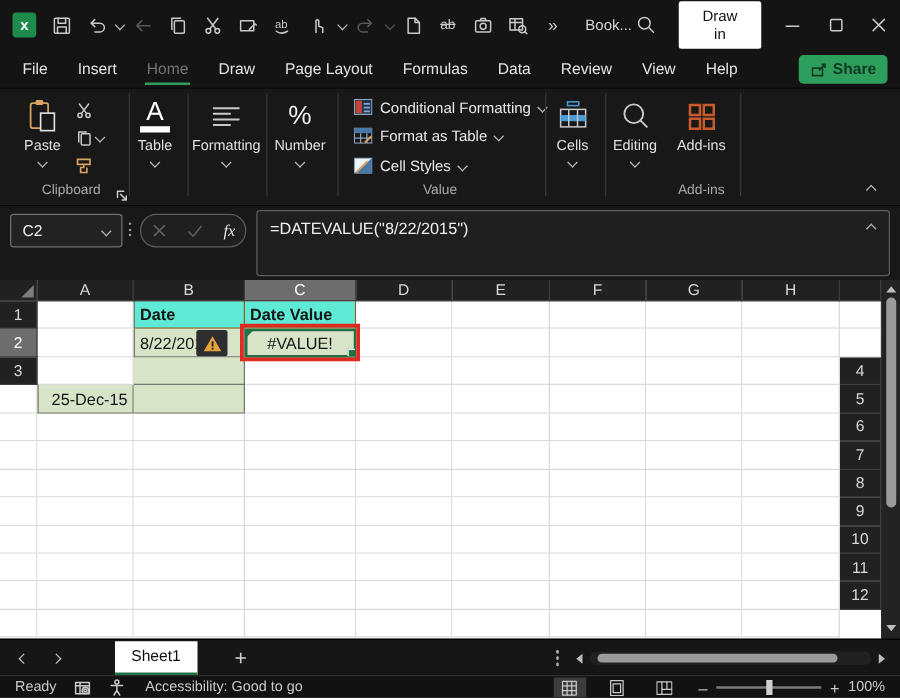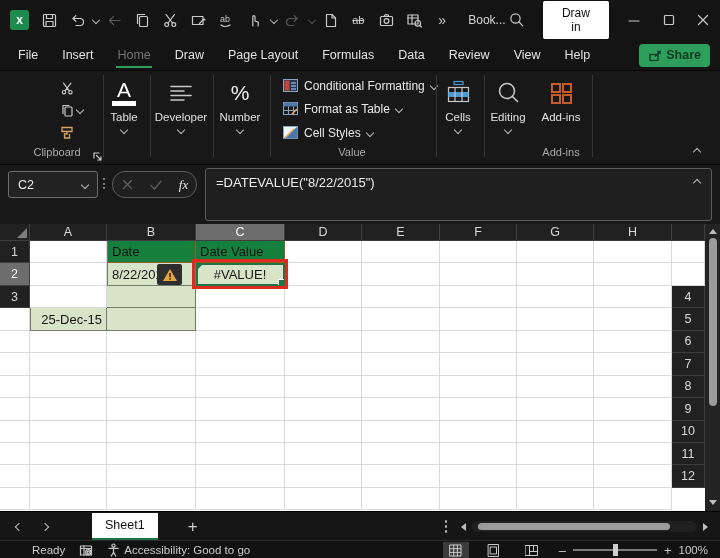--- a/index.html
+++ b/index.html
@@ -70,21 +70,21 @@
 
   
   .sheet{position:absolute;top:224px;left:0;width:720px;height:287px;background:#181818}
   #grid{position:absolute;left:0;top:0;width:705px;height:287px;display:grid;background:#fff}
   .gh{background:#212121;color:#d9d9d9;font-size:12.5px;display:flex;align-items:center;justify-content:center;
       border-right:1px solid #3e3e3e;border-bottom:1px solid #3e3e3e;box-sizing:border-box;position:relative}
   .gh.sel{background:#6d6d6d;color:#fff}
   .corner-tri{position:absolute;right:2px;bottom:2px;width:0;height:0;border-left:10px solid transparent;border-bottom:10px solid #7d7d7d}
   .cell{background:#fff;color:#141414;font-size:13px;display:flex;align-items:center;justify-content:flex-start;
         padding:0 4px;border-right:1px solid #d9d9d9;border-bottom:1px solid #d9d9d9;box-sizing:border-box;white-space:nowrap;overflow:hidden}
-  .cell.orange{background:#15803d;font-weight:normal;color:#151515;border-right:1px solid #9c5a1d;border-bottom:1px solid #9c5a1d}
+  .cell.orange{background:#5eead4;font-weight:bold;color:#151515;border-right:1px solid #9c5a1d;border-bottom:1px solid #9c5a1d}
   .cell.green{background:#D8E4C8;border-right:1px solid #74796d;border-bottom:1px solid #74796d}
   .cell.bleft{border-left:1px solid #74796d}
   .a-right{justify-content:flex-end}.a-center{justify-content:center}
   .selcell{outline:2px solid #217346;outline-offset:-2px;position:relative}
   .selcell::before{content:"";position:absolute;left:1px;top:1px;border-top:6px solid #217346;border-right:6px solid transparent}
   .selcell::after{content:"";position:absolute;right:-1px;bottom:-1px;width:5px;height:5px;background:#217346;border:1px solid #fff;z-index:6}
   .warnbtn{position:absolute;left:157px;top:40px;width:25px;height:21px;background:#2e2e2e;border-radius:2px;
            display:flex;align-items:center;justify-content:center;z-index:4}
   .redbox{position:absolute;left:192px;top:35px;width:96px;height:30px;border:3px solid #DF2A1F;box-sizing:border-box;z-index:5;pointer-events:none}
   .vscroll{position:absolute;left:705px;top:0;width:15px;height:287px;background:#232323;display:flex;flex-direction:column;align-items:center}
@@ -100,22 +100,22 @@
   .addsheet{margin-left:30px;color:#cfcfcf;font-size:17px;line-height:17px}
   .sdots{margin-left:auto;display:flex;flex-direction:column;gap:2.5px;margin-right:14px}
   .sdots i{width:2.5px;height:2.5px;background:#b5b5b5;border-radius:50%}
   .htrack{width:225px;height:11px;background:#202020;border-radius:6px;position:relative;margin:0 6px}
   .hthumb{position:absolute;left:6px;top:2px;width:192px;height:7px;background:#9b9b9b;border-radius:4px}
   .sheetbar .tri.right{margin-right:12px}
 
   
   .statusbar{position:absolute;top:540px;left:0;width:720px;height:18px;background:#121212;border-top:1px solid #2c2c2c;
              display:flex;align-items:center;font-size:11.5px;color:#c9c9c9}
-  .statusbar .lbl{margin-left:32px}
-  .sic{margin-left:14px;display:flex;align-items:center;gap:4px}
+  .statusbar .lbl{margin-left:12px}
+  .sic{margin-left:14px;display:flex;align-items:center;gap:16px}
   .viewbtn{width:26px;height:16px;display:flex;align-items:center;justify-content:center}
   .viewbtn.active{background:#3c3c3c}
   .zoomwrap{display:flex;align-items:center;gap:7px;margin-left:14px;margin-right:12px}
   .ztrack{width:84px;height:2px;background:#7a7a7a;position:relative}
   .zthumb{position:absolute;left:40px;top:-5px;width:5px;height:12px;background:#cfcfcf}
   .zsign{font-size:13px;color:#c9c9c9}
   .viewgroup{margin-left:auto;display:flex;gap:12px}
 </style>
 </head>
 <body>
@@ -250,20 +250,31 @@
           <rect x="2" y="5.5" width="8" height="6"></rect>
           <path d="M7 7.5 12 2.5M9.2 2.5H12v2.8"></path>
         </svg>
       <span>Share</span>
 
     </div>
   </div>
 
   <div class="ribbon">
 
+    <div class="bigbtn" style="left:12px;width:44px">
+      <div class="ib">
+        <svg width="26" height="30">
+            <rect x="3.5" y="4.5" width="14" height="20" rx="1.5" style="stroke:#d9a45f;fill:none;stroke-width:1.4"></rect>
+            <rect x="7.5" y="2" width="6" height="4" rx="1" style="fill:#d9a45f"></rect>
+            <rect x="11.5" y="12.5" width="11" height="14" style="fill:#181818;stroke:#e3e3e3;stroke-width:1.3"></rect>
+          </svg>
+      </div>
+      <span class="blab">Paste</span>
+      <span class="cv"></span>
+    </div>
     <div class="minibtn" style="left:54px;top:6px">
       <svg class="ic" width="15" height="15">
           <circle cx="4" cy="11.2" r="1.7"></circle>
           <circle cx="10.4" cy="11.2" r="1.7"></circle>
           <path d="M5.2 9.7 10.9 2.2M9.2 9.7 3.5 2.2"></path>
         </svg>
     </div>
     <div class="minibtn" style="left:54px;top:28px;width:34px">
       <svg class="ic" width="15" height="15">
           <rect x="5" y="4" width="7" height="9" rx="1"></rect>
@@ -293,21 +304,21 @@
       <span class="cv"></span>
     </div>
     <div class="rdiv" style="left:150px"></div>
 
     <div class="bigbtn" style="left:152px;width:58px">
       <div class="ib">
         <svg class="ic" width="24" height="20" style="stroke-width:1.6">
             <path d="M2 3.5h20M2 8h13M2 12.5h20M2 17h13"></path>
           </svg>
       </div>
-      <span class="blab">Developer</span>
+      <span class="blab">Formatting</span>
       <span class="cv"></span>
     </div>
     <div class="rdiv" style="left:213px"></div>
 
     <div class="bigbtn" style="left:214px">
       <div class="ib">
           <span class="pct">%</span>
         </div>
       <span class="blab">Number</span>
       <span class="cv"></span>

